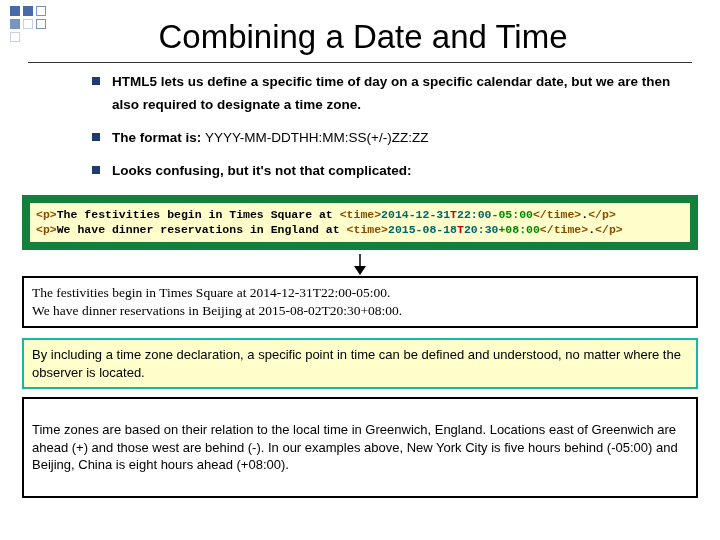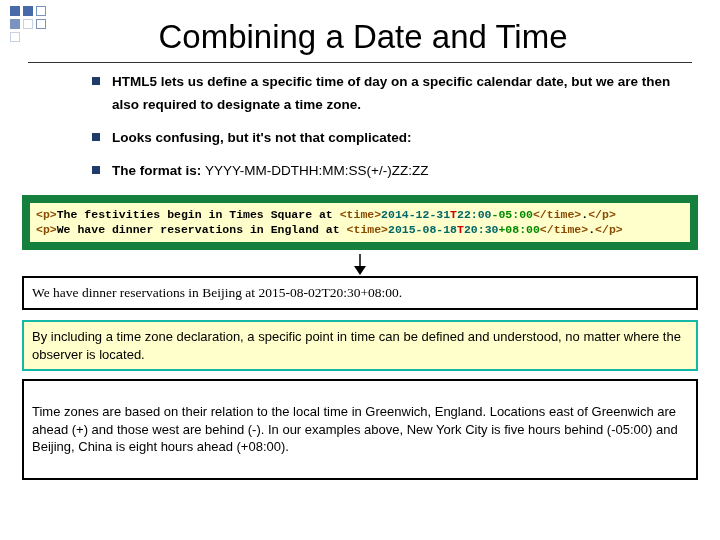--- a/index.html
+++ b/index.html
@@ -129,37 +129,38 @@
     <div class="sq o2"></div>
     <div class="sq o1"></div>
   <div class="sq o2"></div>
 </div>
 
 <div class="title">Combining a Date and Time</div>
 <div class="rule"></div>
 
 <ul class="bullets">
   <li>HTML5 lets us define a specific time of day on a specific calendar date, but we are then also required to designate a time zone.</li>
-  <li>Looks confusing, but it's not that complicated:</li>
   <li>
     <span>The format is: </span><span class="fmt">YYYY-MM-DDTHH:MM:SS(+/-)ZZ:ZZ</span>
   </li>
+  <li>Looks confusing, but it's not that complicated:</li>
 </ul>
 
 <div class="codebox">
   <div><span class="brown">&lt;p&gt;</span><span>The festivities begin in Times Square at </span><span class="brown">&lt;time&gt;</span><span class="teal">2014-12-31</span><span class="red">T</span><span class="teal">22:00</span><span class="green">-05:00</span><span class="brown">&lt;/time&gt;</span><span>.</span><span class="brown">&lt;/p&gt;</span></div>
   <div><span class="brown">&lt;p&gt;</span><span>We have dinner reservations in England at </span><span class="brown">&lt;time&gt;</span><span class="teal">2015-08-18</span><span class="red">T</span><span class="teal">20:30</span><span class="green">+08:00</span><span class="brown">&lt;/time&gt;</span><span>.</span><span class="brown">&lt;/p&gt;</span></div>
 </div>
 
 <div class="arrow-wrap">
   <svg width="24" height="22" viewBox="0 0 24 22">
     <line x1="12" y1="0" x2="12" y2="14" stroke="#000" stroke-width="1.5"></line>
     <polygon points="6,12 18,12 12,21" fill="#000"></polygon>
   </svg>
 </div>
 
 <div class="renderbox">
+  <div>The festivities begin in Times Square at 2014-12-31T22:00-05:00.</div>
   <div>We have dinner reservations in Beijing at 2015-08-02T20:30+08:00.</div>
 </div>
 
 <div class="notebox">By including a time zone declaration, a specific point in time can be defined and understood, no matter where the observer is located.</div>
 
 <div class="plainbox">Time zones are based on their relation to the local time in Greenwich, England.  Locations east of Greenwich are ahead (+) and those west are behind (-).  In our examples above, New York City is five hours behind (-05:00) and Beijing, China is eight hours ahead (+08:00).</div>
 
 </body></html>

